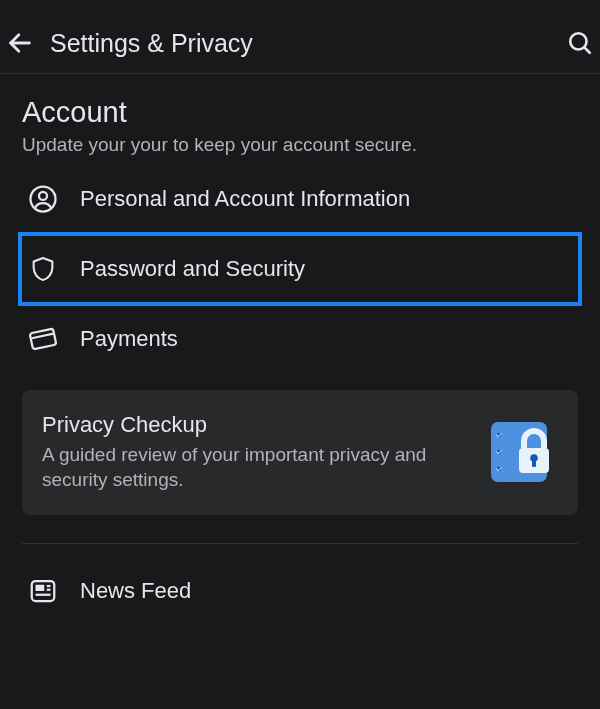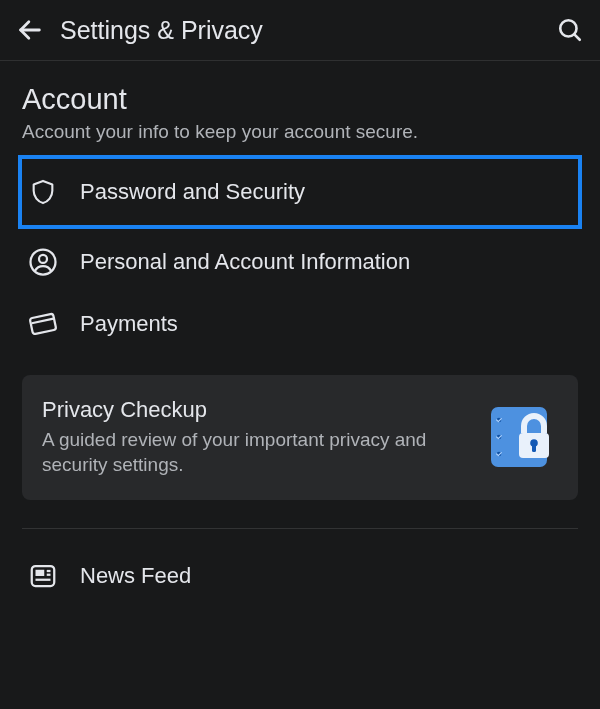--- a/index.html
+++ b/index.html
@@ -11,22 +11,23 @@
       width: 600px;
       height: 709px;
       background: #18191a;
       color: #e4e6eb;
       font-family: -apple-system, BlinkMacSystemFont, "Segoe UI", Helvetica, Arial, sans-serif;
       overflow: hidden;
     }
     .header {
       display: flex;
       align-items: center;
-      padding: 12px 12px;
+      padding: 12px 2px;
       border-bottom: 1px solid #2f3031;
+      margin-top: 13px;
     }
     .back-btn {
       display: flex;
       align-items: center;
       justify-content: center;
       width: 36px;
       height: 36px;
       cursor: pointer;
     }
     .header-title {
@@ -136,42 +137,42 @@
     <svg width="26" height="26" viewBox="0 0 24 24" fill="none" stroke="#e4e6eb" stroke-width="2.4" stroke-linecap="round">
       <circle cx="10.5" cy="10.5" r="7.5"></circle>
       <line x1="21" y1="21" x2="16" y2="16"></line>
     </svg>
   </div>
 </div>
 
 <div class="content">
 
   <h2 class="section-title">Account</h2>
-  <p class="section-subtitle">Account your info to keep your account secure.</p>
+  <p class="section-subtitle">Update your your to keep your account secure.</p>
 
   <div class="menu-list">
-
-    <div class="menu-item highlighted">
-      <span class="menu-icon">
-        <svg width="28" height="28" viewBox="0 0 24 24" fill="none" stroke="#e4e6eb" stroke-width="1.8" stroke-linejoin="round">
-          <path d="M12 2.5 L20 5.5 V11 C20 16 16.5 20.2 12 21.5 C7.5 20.2 4 16 4 11 V5.5 Z"></path>
-        </svg>
-      </span>
-      <span class="menu-label">Password and Security</span>
-    </div>
 
     <div class="menu-item">
       <span class="menu-icon">
         <svg width="30" height="30" viewBox="0 0 24 24" fill="none" stroke="#e4e6eb" stroke-width="1.8">
           <circle cx="12" cy="12" r="10"></circle>
           <circle cx="12" cy="9.5" r="3.2"></circle>
           <path d="M5.5 19.2c1.4-2.6 4-3.9 6.5-3.9s5.1 1.3 6.5 3.9"></path>
         </svg>
       </span>
       <span class="menu-label">Personal and Account Information</span>
+    </div>
+
+    <div class="menu-item highlighted">
+      <span class="menu-icon">
+        <svg width="28" height="28" viewBox="0 0 24 24" fill="none" stroke="#e4e6eb" stroke-width="1.8" stroke-linejoin="round">
+          <path d="M12 2.5 L20 5.5 V11 C20 16 16.5 20.2 12 21.5 C7.5 20.2 4 16 4 11 V5.5 Z"></path>
+        </svg>
+      </span>
+      <span class="menu-label">Password and Security</span>
     </div>
 
     <div class="menu-item">
       <span class="menu-icon">
         <svg width="30" height="30" viewBox="0 0 24 24" fill="none" stroke="#e4e6eb" stroke-width="1.8" stroke-linejoin="round">
           <rect x="2.5" y="5.5" width="19" height="13" rx="2" transform="rotate(-12 12 12)"></rect>
           <line x1="3" y1="11.4" x2="21.3" y2="7.5"></line>
         </svg>
       </span>
       <span class="menu-label">Payments</span>

